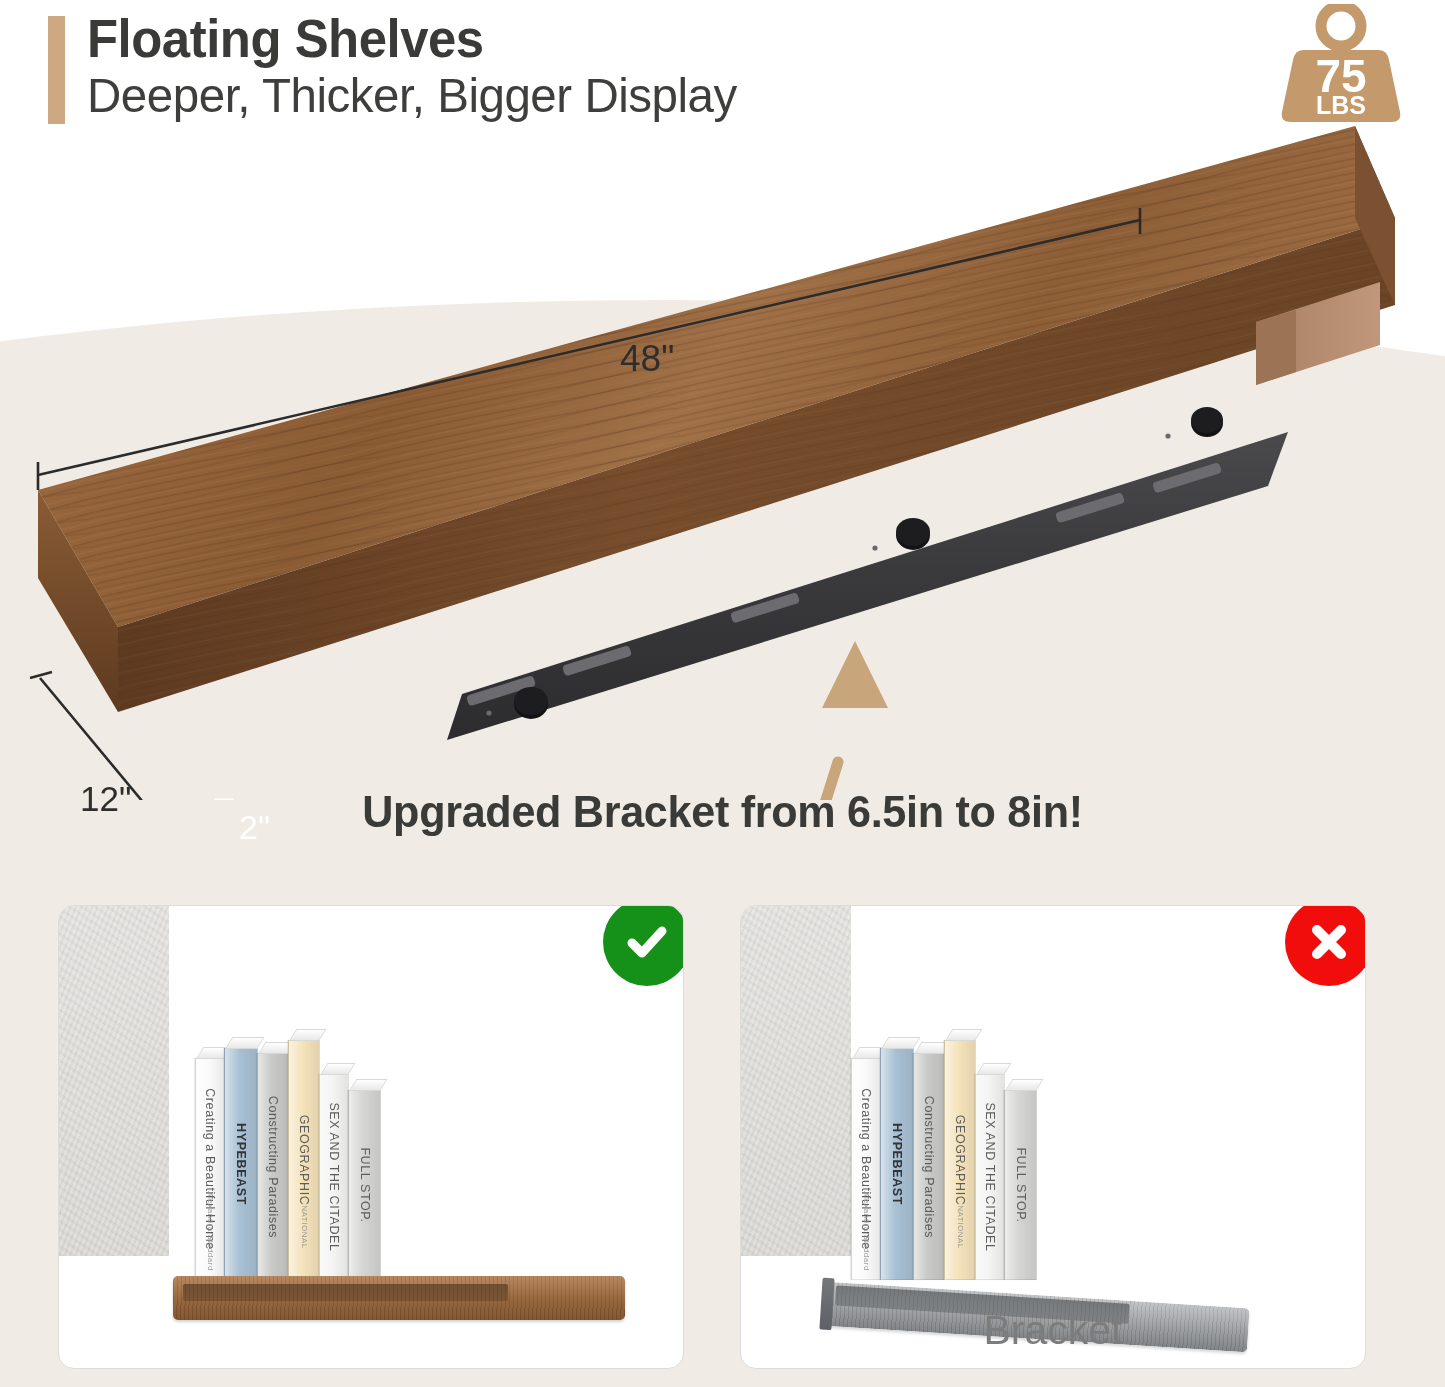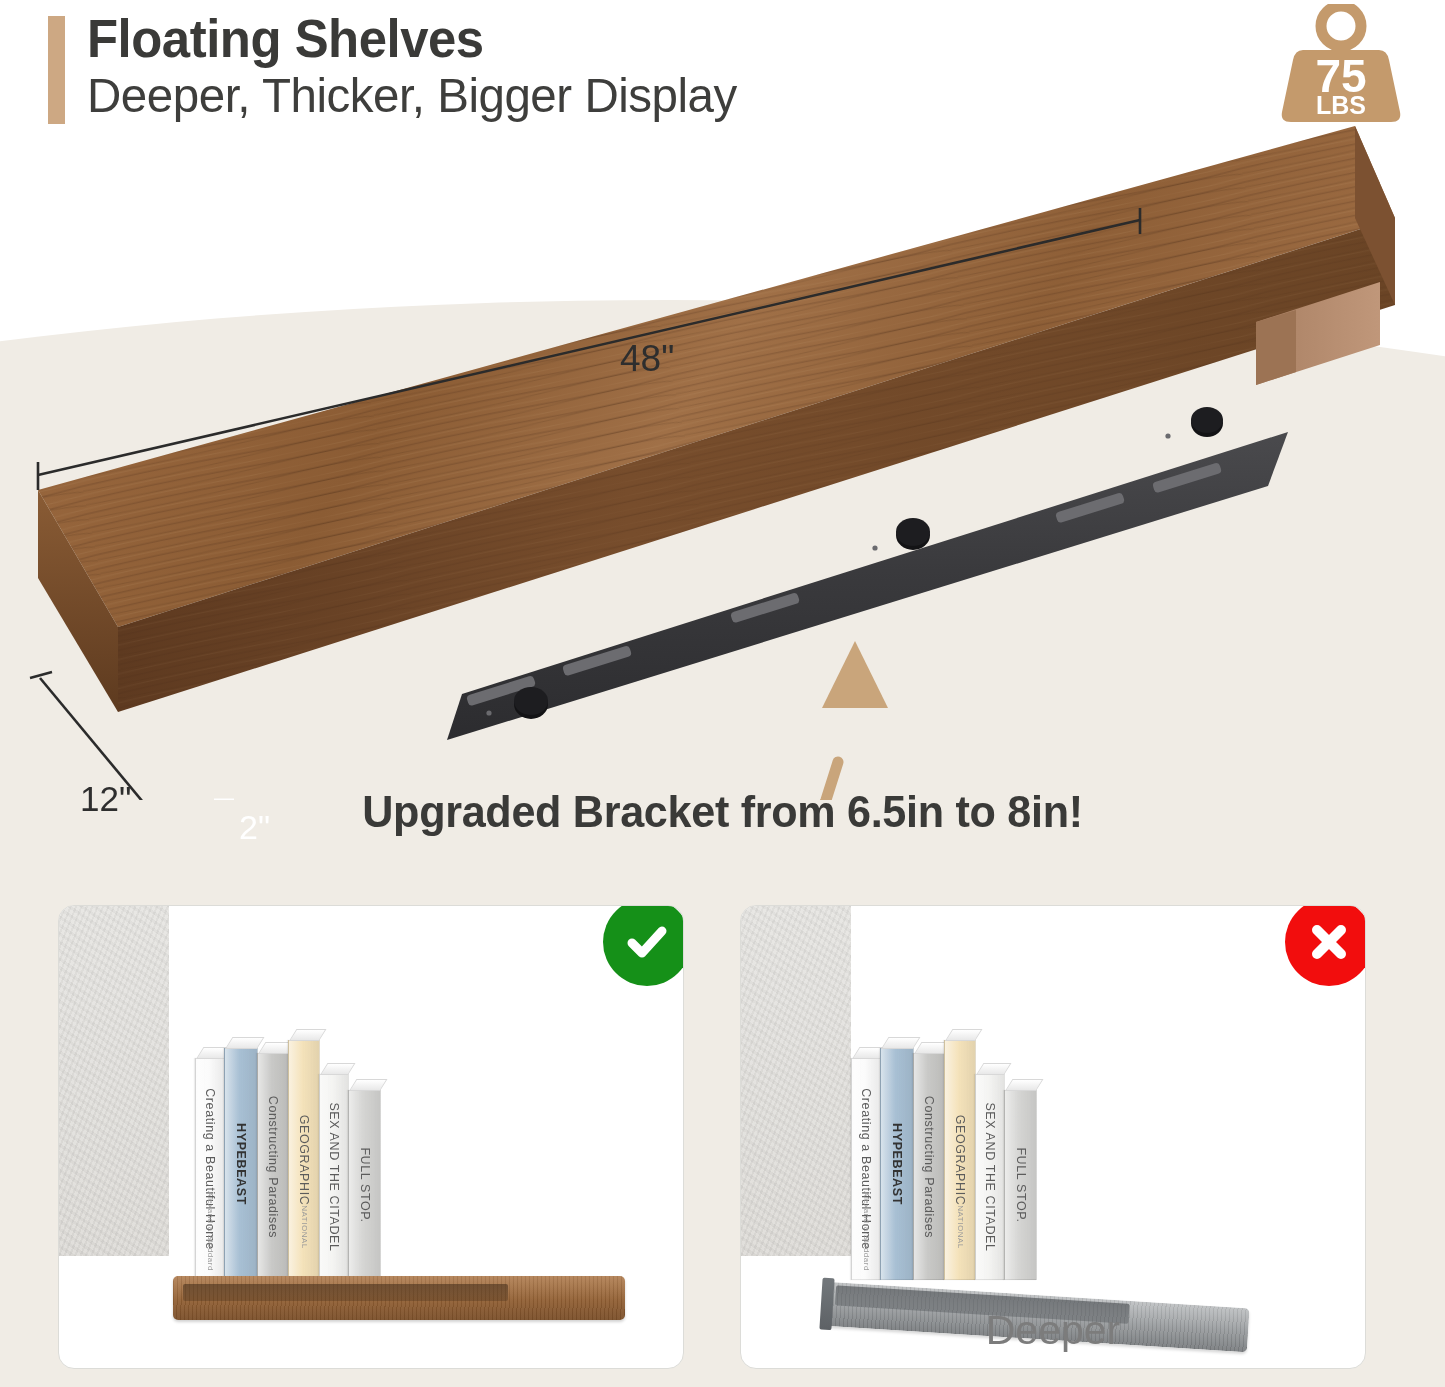--- a/index.html
+++ b/index.html
@@ -355,17 +355,17 @@
         <div class="shelf-others-cap"></div>
         <div class="shelf-others-shadow"></div>
       </div>
 
       <div class="badge-mark badge-no">
         <svg width="52" height="52" viewBox="0 0 52 52">
           <path d="M14 14 L38 38 M38 14 L14 38" stroke="#ffffff" stroke-width="10" fill="none" stroke-linecap="round"></path>
         </svg>
       </div>
 
-      <div class="panel-caption cap-others">Deeper</div>
+      <div class="panel-caption cap-others">Bracket</div>
     </div>
 
   </div>
 </div>
 
 </body></html>

